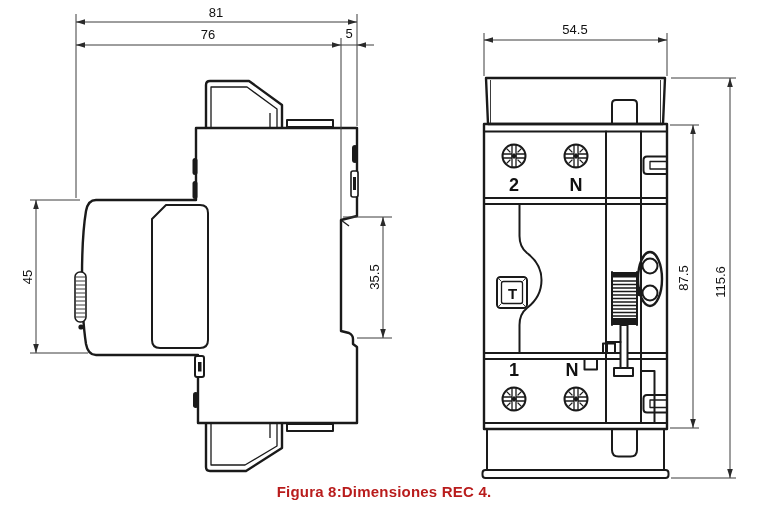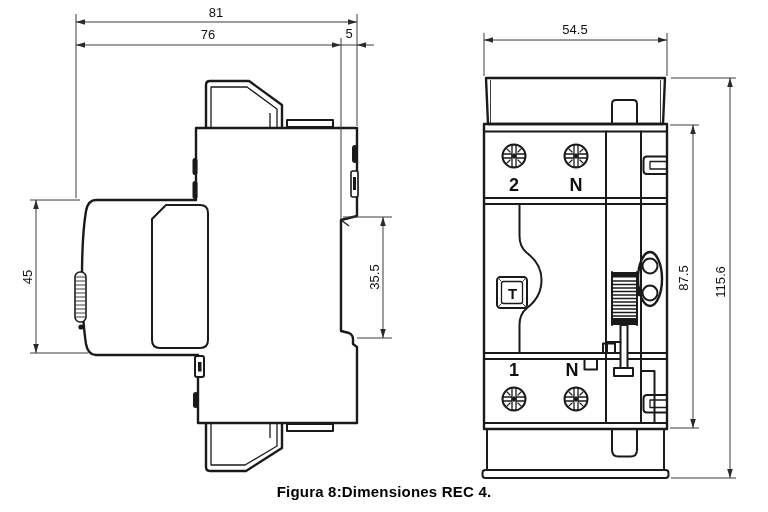--- a/index.html
+++ b/index.html
@@ -12,21 +12,21 @@
   .ln16{fill:none;stroke:#1a1a1a;stroke-width:1.6;stroke-linecap:round;}
   .thin{fill:none;stroke:#1a1a1a;stroke-width:1.3;stroke-linejoin:round;}
   .fillb{fill:#1a1a1a;stroke:none;}
   .wfill{fill:#ffffff;}
   .dim{fill:none;stroke:#3d3d3d;stroke-width:1;}
   .arrow{fill:#2a2a2a;stroke:none;}
   .dimtxt{font:13px "Liberation Sans",sans-serif;fill:#111111;text-anchor:middle;}
   .lbl{font:bold 18px "Liberation Sans",sans-serif;fill:#111111;text-anchor:middle;}
   .tlbl{font:bold 15px "Liberation Sans",sans-serif;fill:#111111;text-anchor:middle;}
   .caption{position:absolute;left:0;top:483px;width:768px;text-align:center;
-           font:bold 15px "Liberation Sans",sans-serif;color:#000000;letter-spacing:.2px;}
+           font:bold 15px "Liberation Sans",sans-serif;color:#b91c1c;letter-spacing:.2px;}
 </style>
 </head>
 <body>
 
 <div class="page">
 
 <svg width="768" height="512" viewBox="0 0 768 512">
   <defs>
     <g id="screw">
       <circle r="11.5" class="ln2"></circle>

